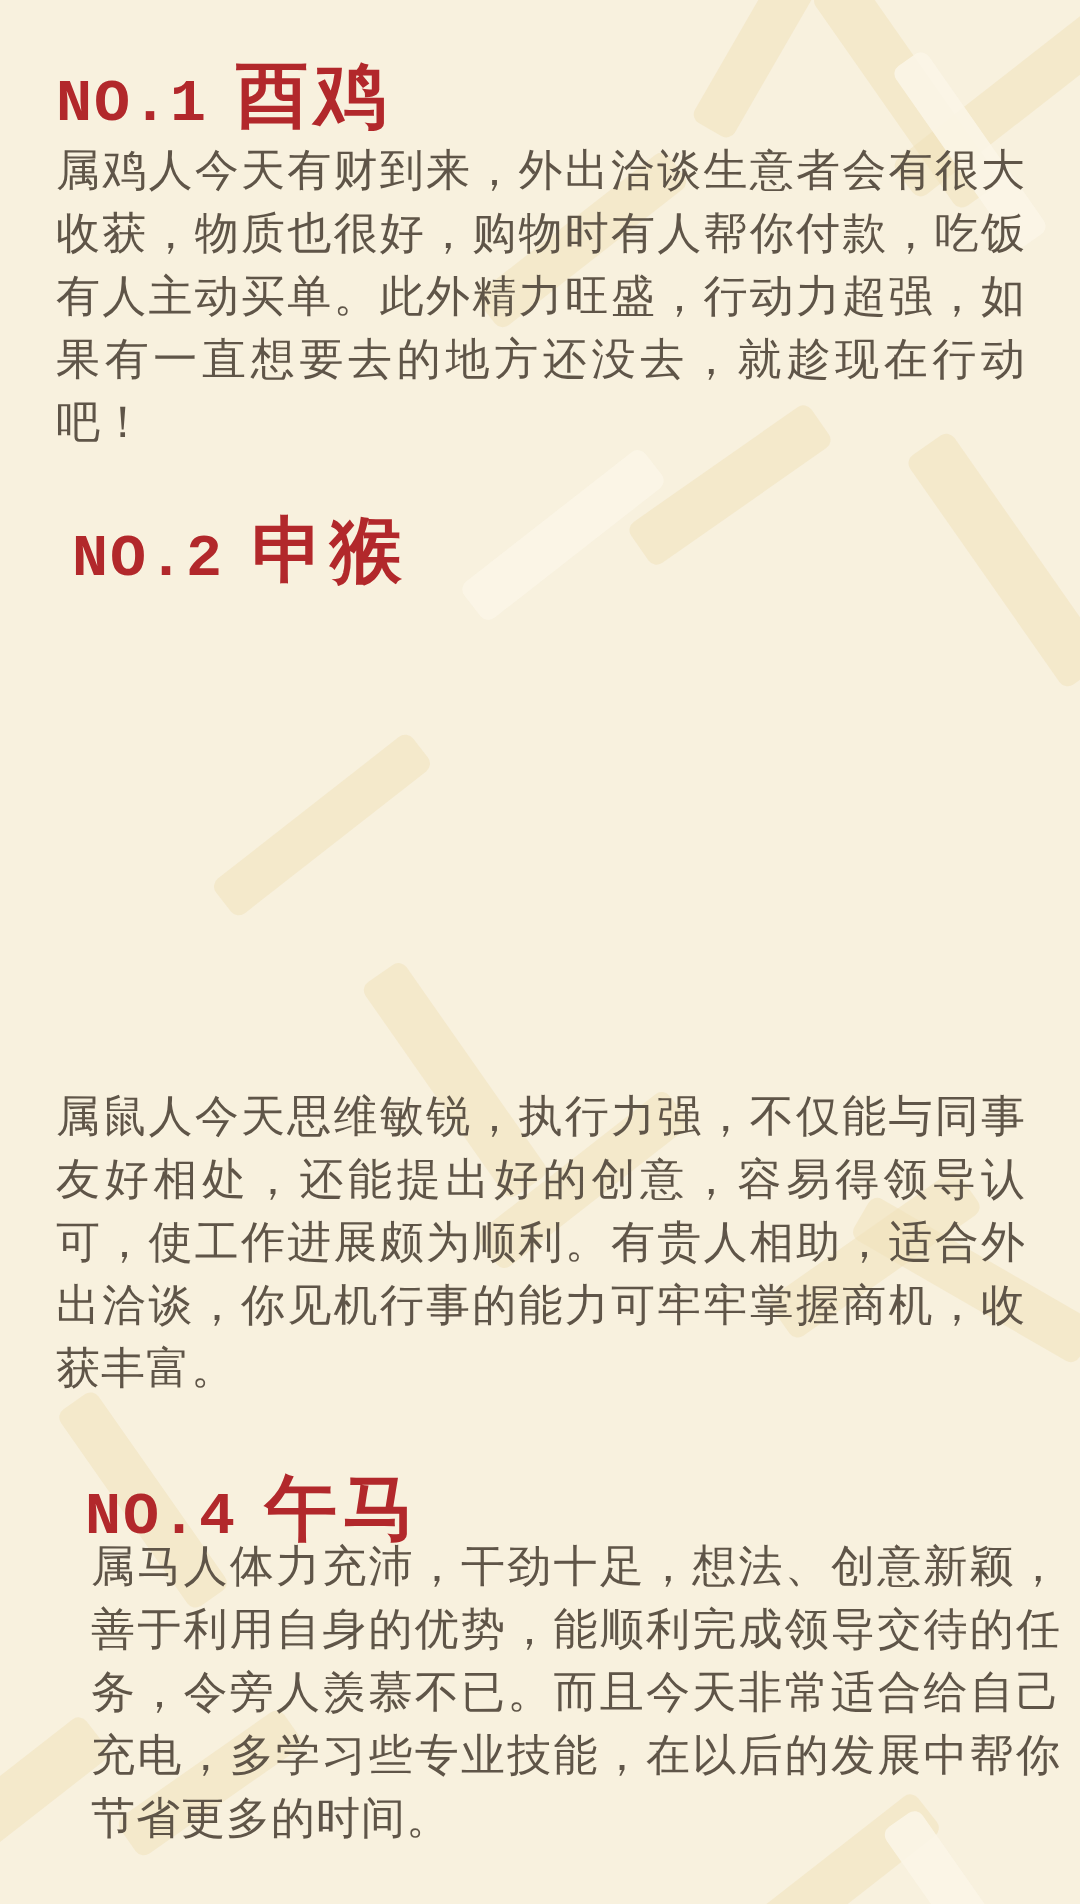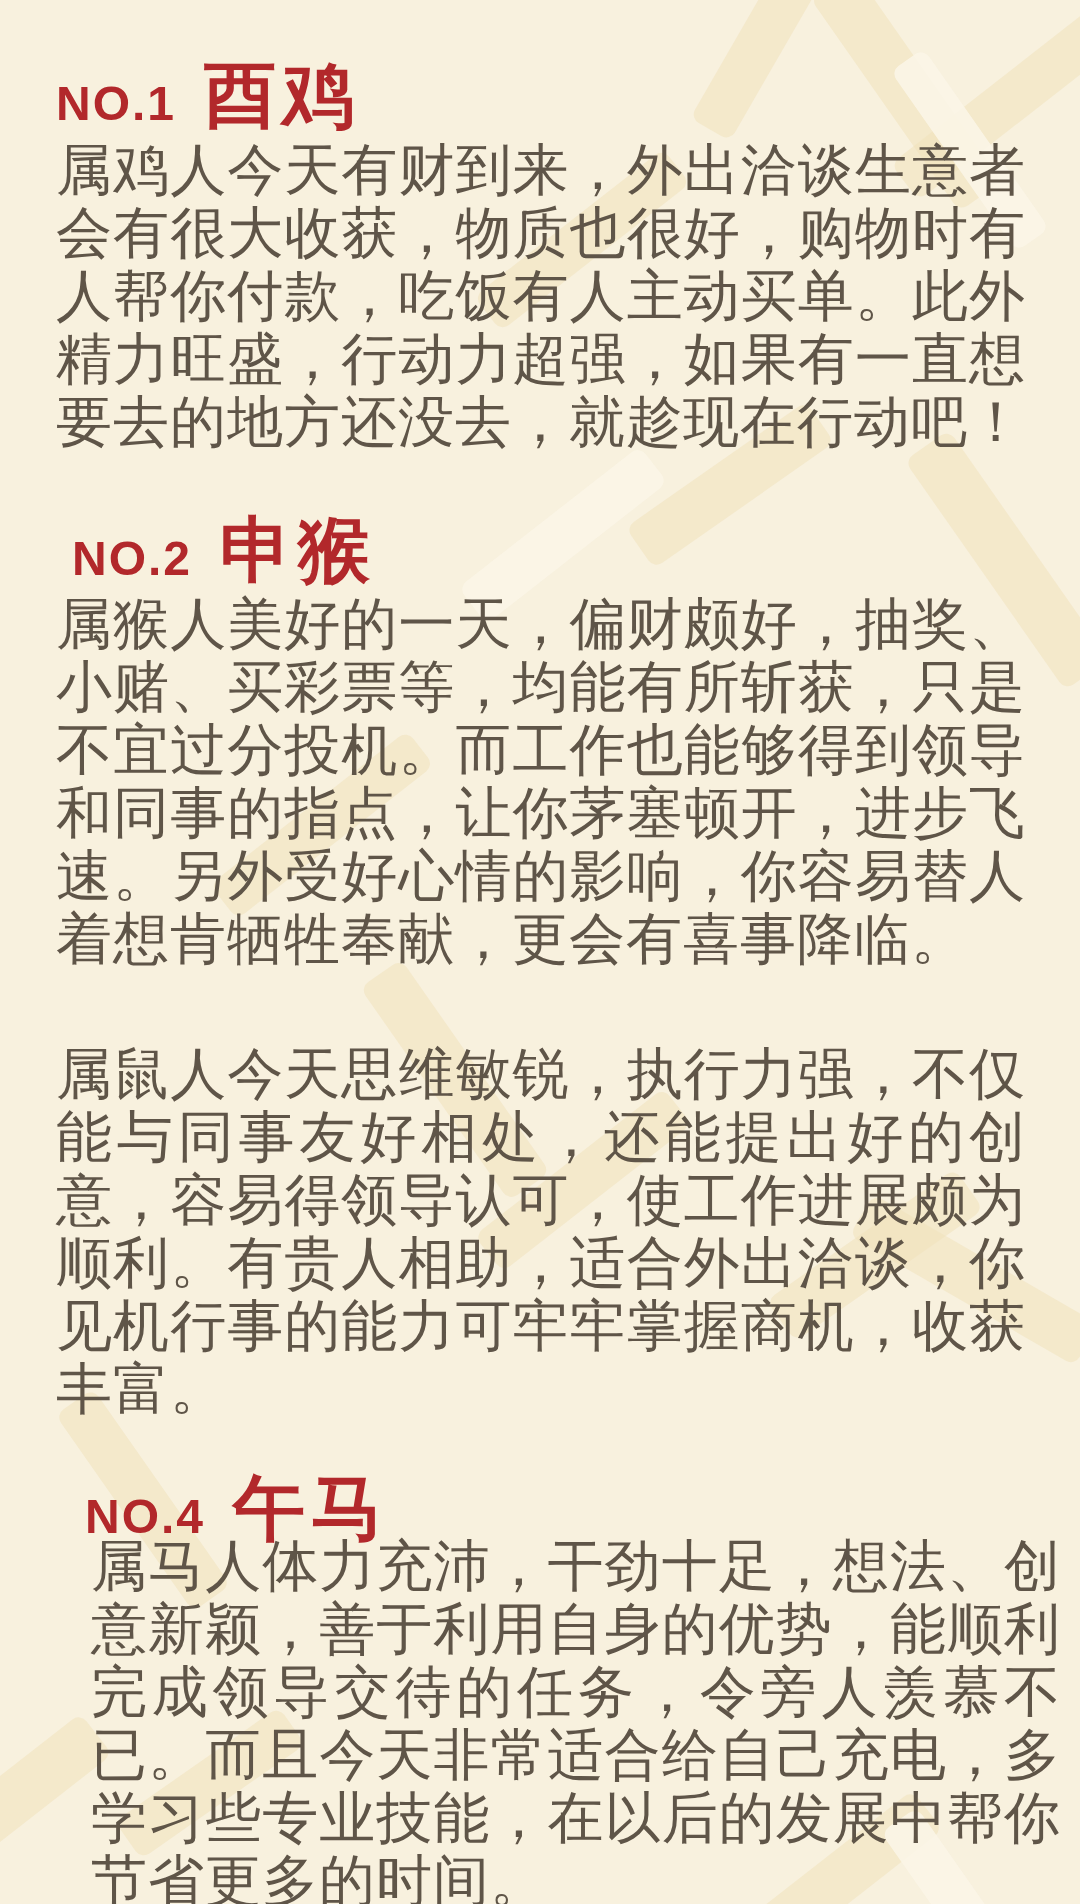--- a/index.html
+++ b/index.html
@@ -39,50 +39,50 @@
     inset: 0;
     z-index: 1;
   }
   .sec-heading {
     position: absolute;
     left: 56px;
     color: #b2282b;
     white-space: nowrap;
   }
   .sec-heading .rank {
-    font-family: Liberation Sans, sans-serif;
+    font-family: Liberation Mono, monospace;
     font-weight: 700;
-    font-size: 48px;
+    font-size: 60px;
     letter-spacing: 2px;
   }
   .sec-heading .zodiac {
     font-family: "Liberation Sans", "DejaVu Sans", sans-serif;
     font-weight: 900;
     font-size: 72px;
     margin-left: 28px;
     letter-spacing: 6px;
   }
   .sec-body {
     position: absolute;
     left: 56px;
     width: 970px;
-    font-size: 56px;
+    font-size: 44px;
     line-height: 63px;
     color: #5f5548;
     text-align: justify;
     letter-spacing: 1px;
   }
 
   
   #h1 { top: 48px; }
   #b1 { top: 138px; }
   #h2 { top: 503px; left: 72px; text-align: center; }
   #b2 { top: 592px; }
   #h3 { top: 944px; }
-  #b3 { top: 1042px; }
+  #b3 { top: 1084px; }
   #h4 { top: 1461px; margin-left: 29px; }
   #b4 { top: 1534px; margin-left: 35px; }
 </style>
 </head>
 <body>
 
 <div class="wm-layer">
   <div class="wm-bar r1" style="left:880px;  top:-40px;   width:52px;  height:260px;"></div>
   <div class="wm-bar r2" style="left:1000px; top:-60px;   width:46px;  height:300px;"></div>
   <div class="wm-bar r1 light" style="left:950px;  top:40px;    width:40px;  height:220px;"></div>
@@ -106,21 +106,20 @@
 <div class="article">
 
   <div class="sec-heading" id="h1">
     <span class="rank">NO.1</span><span class="zodiac">酉鸡</span>
   </div>
   <div class="sec-body" id="b1">属鸡人今天有财到来，外出洽谈生意者会有很大收获，物质也很好，购物时有人帮你付款，吃饭有人主动买单。此外精力旺盛，行动力超强，如果有一直想要去的地方还没去，就趁现在行动吧！</div>
 
   <div class="sec-heading" id="h2">
     <span class="rank">NO.2</span><span class="zodiac">申猴</span>
   </div>
-  <div class="sec-body" id="b2">属猴人美好的一天，偏财颇好，抽奖、小赌、买彩票等，均能有所斩获，只是不宜过分投机。而工作也能够得到领导和同事的指点，让你茅塞顿开，进步飞速。另外受好心情的影响，你容易替人着想肯牺牲奉献，更会有喜事降临。</div>
 
   <div class="sec-body" id="b3">属鼠人今天思维敏锐，执行力强，不仅能与同事友好相处，还能提出好的创意，容易得领导认可，使工作进展颇为顺利。有贵人相助，适合外出洽谈，你见机行事的能力可牢牢掌握商机，收获丰富。</div>
 
   <div class="sec-heading" id="h4">
     <span class="rank">NO.4</span><span class="zodiac">午马</span>
   </div>
   <div class="sec-body" id="b4">属马人体力充沛，干劲十足，想法、创意新颖，善于利用自身的优势，能顺利完成领导交待的任务，令旁人羡慕不已。而且今天非常适合给自己充电，多学习些专业技能，在以后的发展中帮你节省更多的时间。</div>
 
 </div>
 

